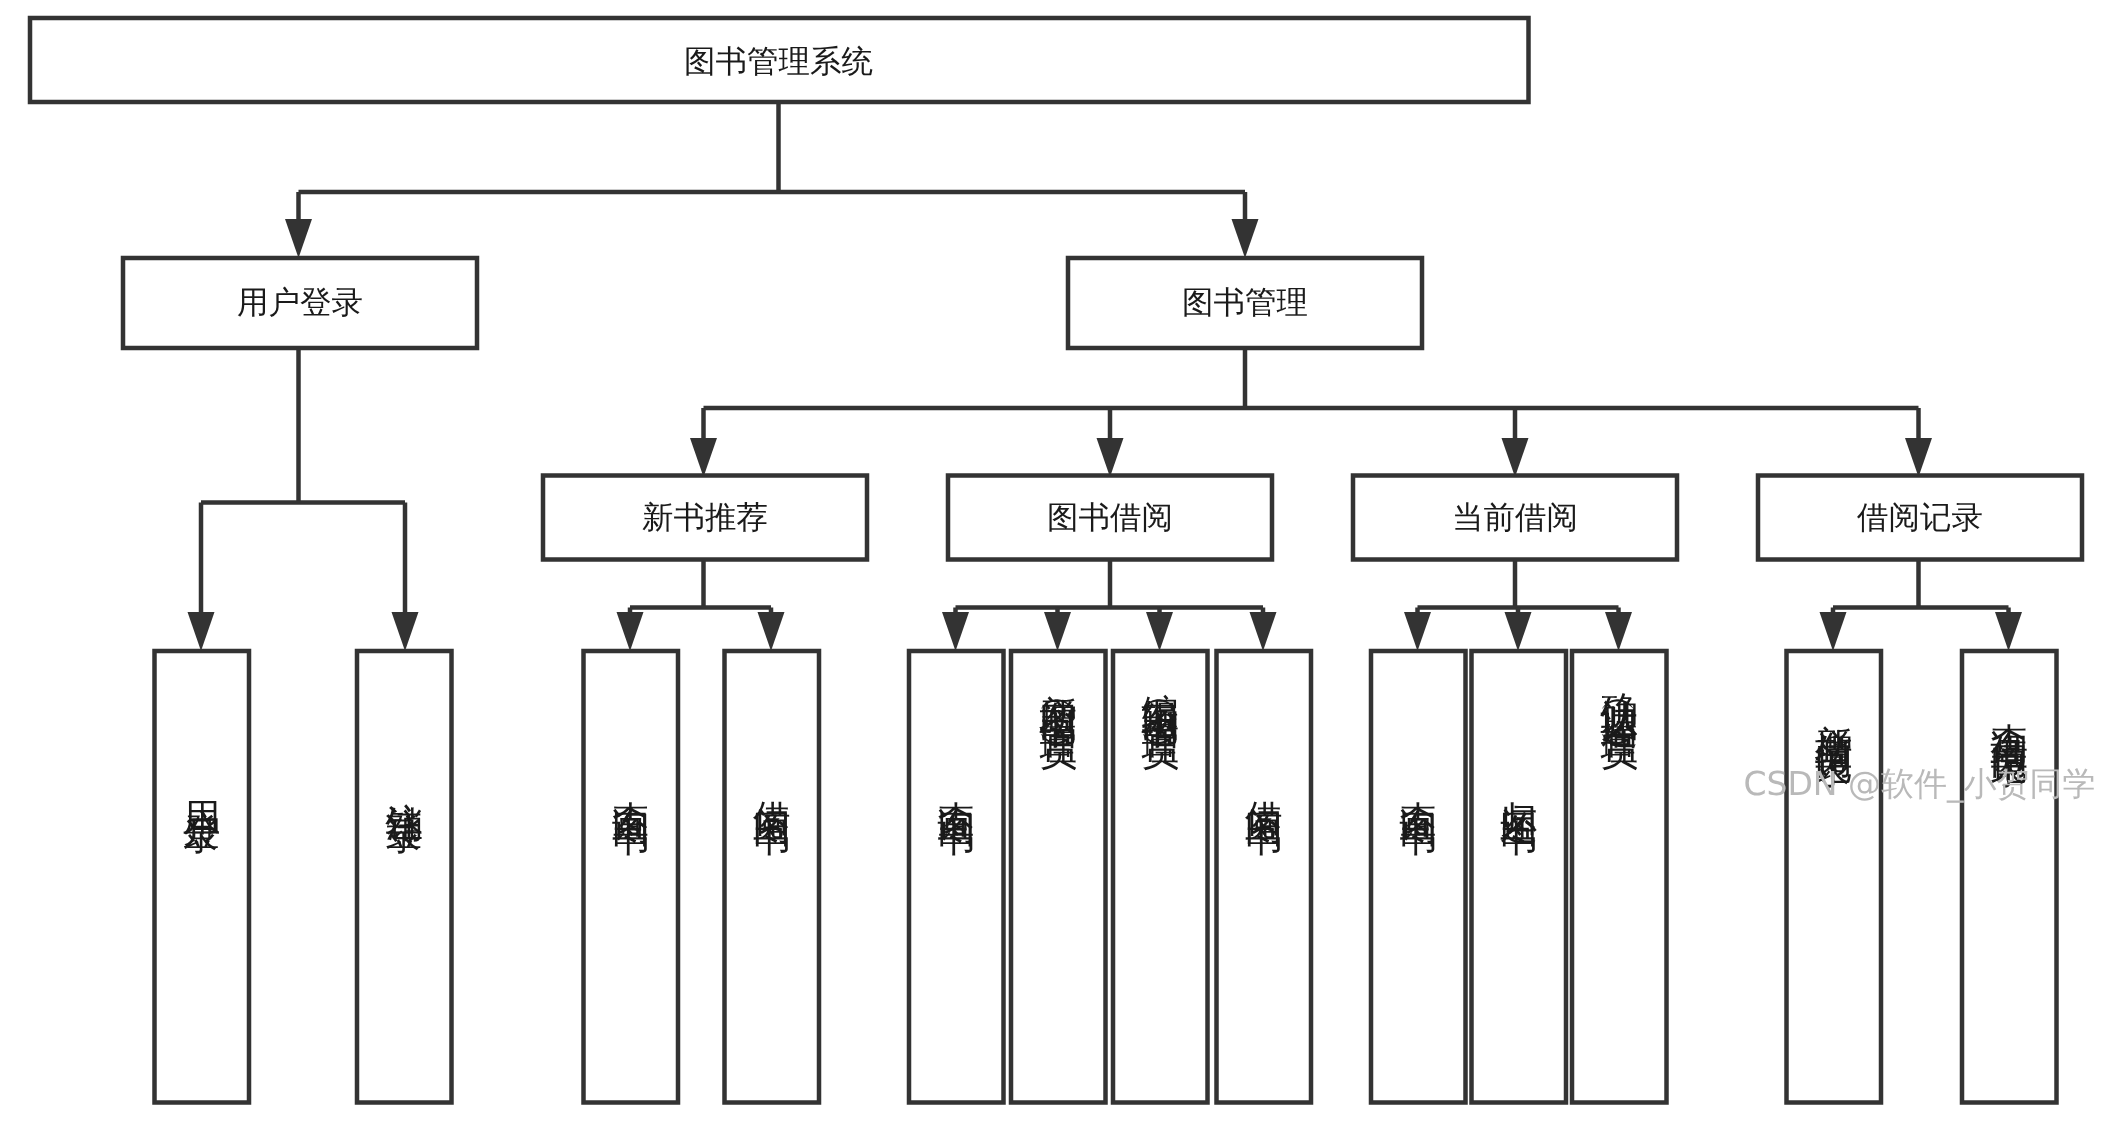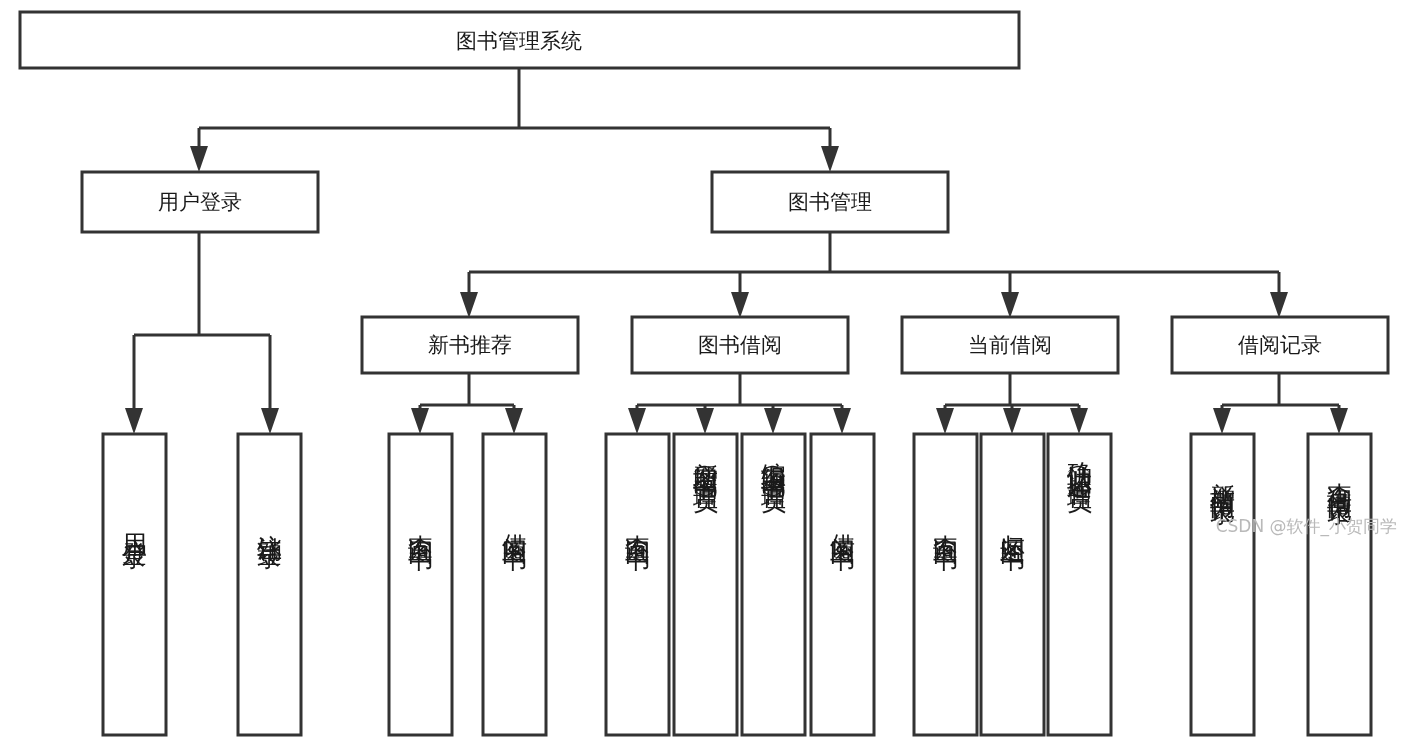--- a/index.html
+++ b/index.html
@@ -76,21 +76,21 @@
     margin-top: 28px;
   }
   .leaf-vertical-label.offset-none {
     margin-top: 8px;
   }
   #watermark {
     position: absolute;
     right: 8px;
     bottom: 4px;
     font-family: "DejaVu Sans", "Liberation Sans", sans-serif;
-    font-size: 17px;
+    font-size: 22px;
     color: #b9b9b9;
     white-space: nowrap;
     user-select: none;
   }
 </style>
 </head>
 <body>
 
 <div id="diagram-root">
 

